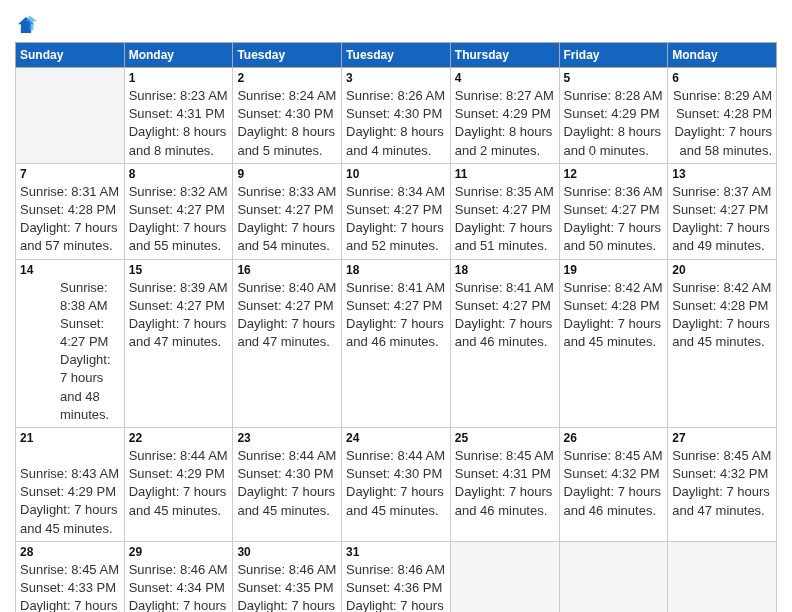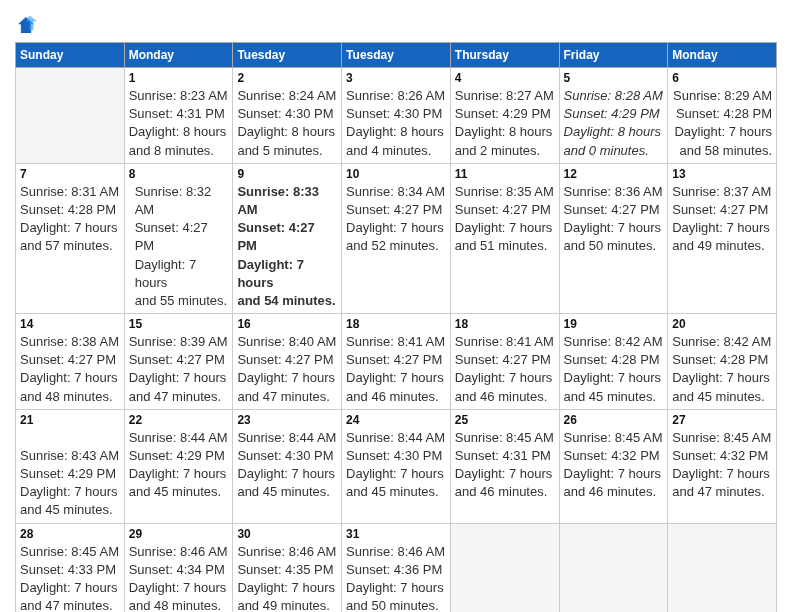--- a/index.html
+++ b/index.html
@@ -150,21 +150,21 @@
           </td>
           <td>
             <span class="day-number">4</span>
             <div class="day-info" style="white-space: pre-line;">Sunrise: 8:27 AM
 Sunset: 4:29 PM
 Daylight: 8 hours
 and 2 minutes.</div>
           </td>
           <td>
             <span class="day-number">5</span>
-            <div class="day-info" style="white-space: pre-line; font-style: italic;">Sunrise: 8:28 AM
+            <div class="day-info" style="white-space: pre-line;">Sunrise: 8:28 AM
 Sunset: 4:29 PM
 Daylight: 8 hours
 and 0 minutes.</div>
           </td>
           <td>
             <span class="day-number">6</span>
             <div class="day-info" style="white-space: pre-line; text-align: right;">Sunrise: 8:29 AM
 Sunset: 4:28 PM
 Daylight: 7 hours
 and 58 minutes.</div>
@@ -173,28 +173,28 @@
         <tr>
           <td>
             <span class="day-number">7</span>
             <div class="day-info" style="white-space: pre-line;">Sunrise: 8:31 AM
 Sunset: 4:28 PM
 Daylight: 7 hours
 and 57 minutes.</div>
           </td>
           <td>
             <span class="day-number">8</span>
-            <div class="day-info" style="white-space: pre-line; margin-left: 6px;">Sunrise: 8:32 AM
+            <div class="day-info" style="white-space: pre-line;">Sunrise: 8:32 AM
 Sunset: 4:27 PM
 Daylight: 7 hours
 and 55 minutes.</div>
           </td>
           <td>
             <span class="day-number">9</span>
-            <div class="day-info" style="white-space: pre-line; font-weight: bold;">Sunrise: 8:33 AM
+            <div class="day-info" style="white-space: pre-line;">Sunrise: 8:33 AM
 Sunset: 4:27 PM
 Daylight: 7 hours
 and 54 minutes.</div>
           </td>
           <td>
             <span class="day-number">10</span>
             <div class="day-info" style="white-space: pre-line;">Sunrise: 8:34 AM
 Sunset: 4:27 PM
 Daylight: 7 hours
 and 52 minutes.</div>
@@ -217,21 +217,21 @@
             <span class="day-number">13</span>
             <div class="day-info" style="white-space: pre-line;">Sunrise: 8:37 AM
 Sunset: 4:27 PM
 Daylight: 7 hours
 and 49 minutes.</div>
           </td>
         </tr>
         <tr>
           <td>
             <span class="day-number">14</span>
-            <div class="day-info" style="white-space: pre-line;">Sunrise: 8:38 AM
+            <div class="day-info" style="white-space: pre-line; margin-left: 40px;">Sunrise: 8:38 AM
 Sunset: 4:27 PM
 Daylight: 7 hours
 and 48 minutes.</div>
           </td>
           <td>
             <span class="day-number">15</span>
             <div class="day-info" style="white-space: pre-line;">Sunrise: 8:39 AM
 Sunset: 4:27 PM
 Daylight: 7 hours
 and 47 minutes.</div>

